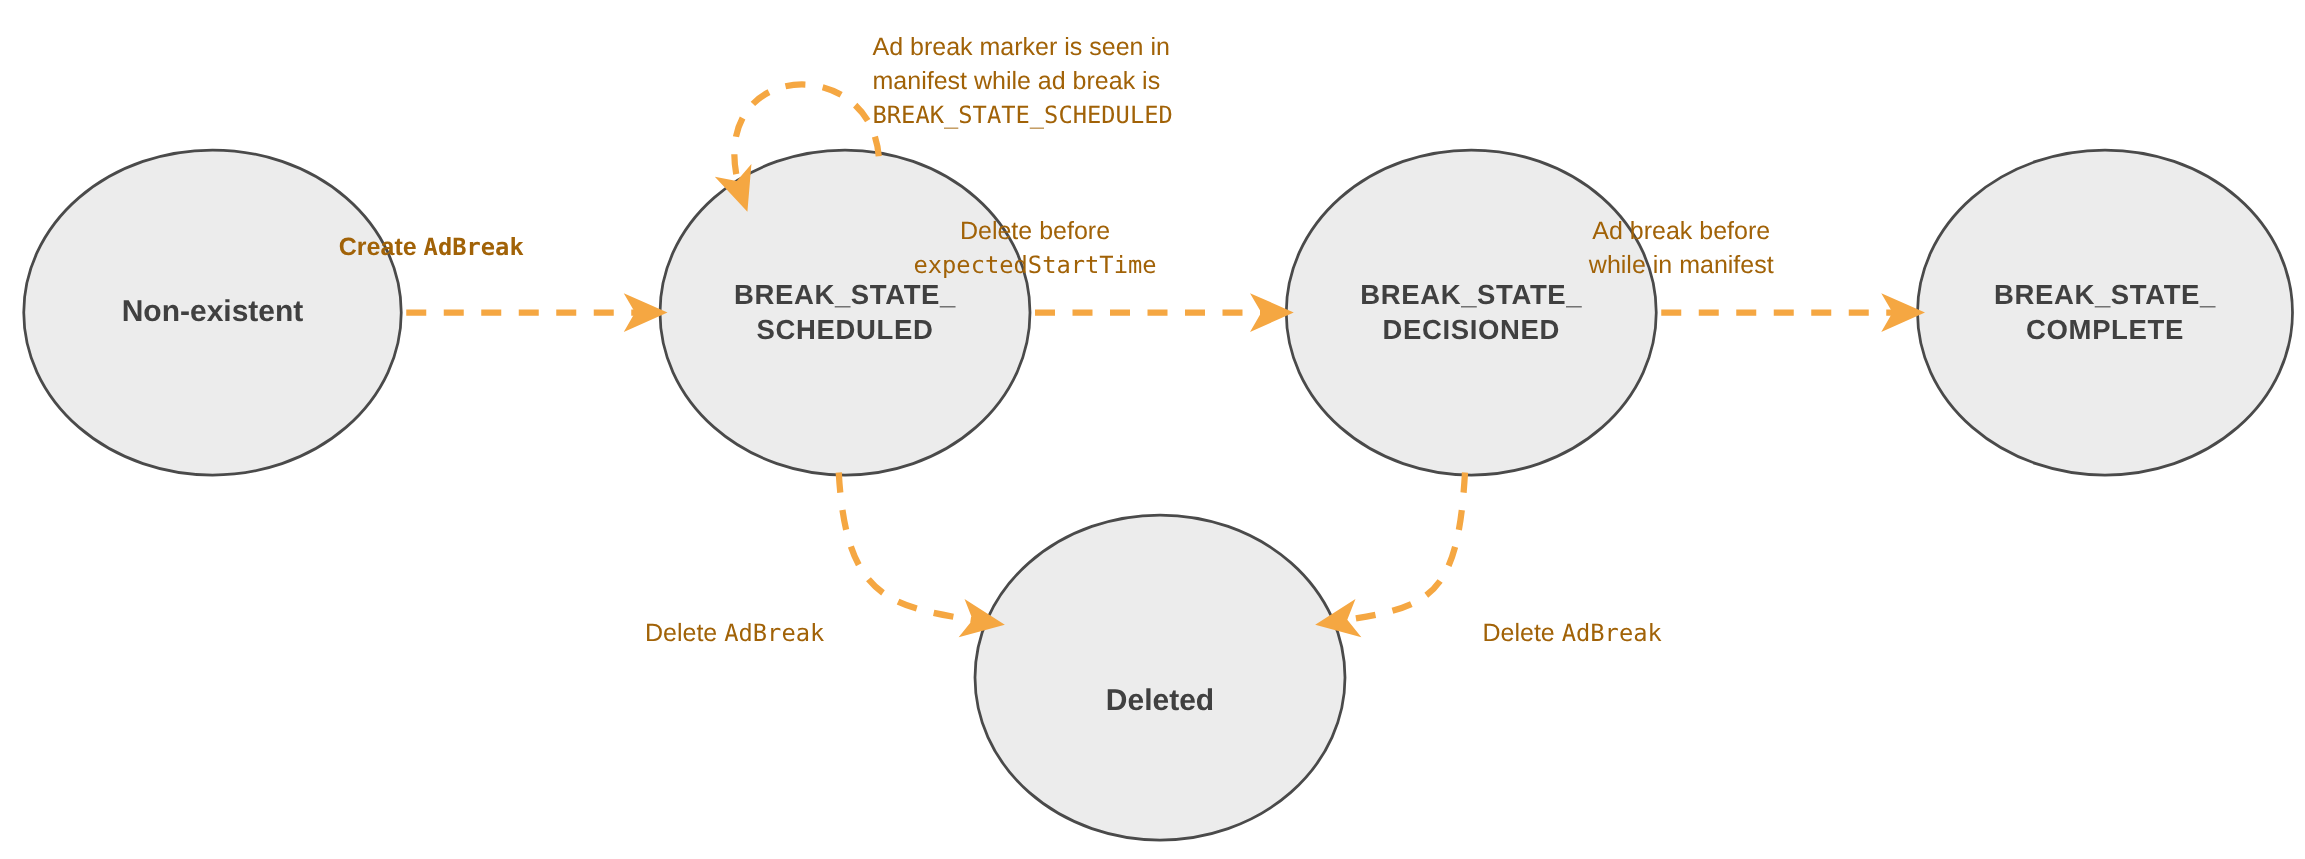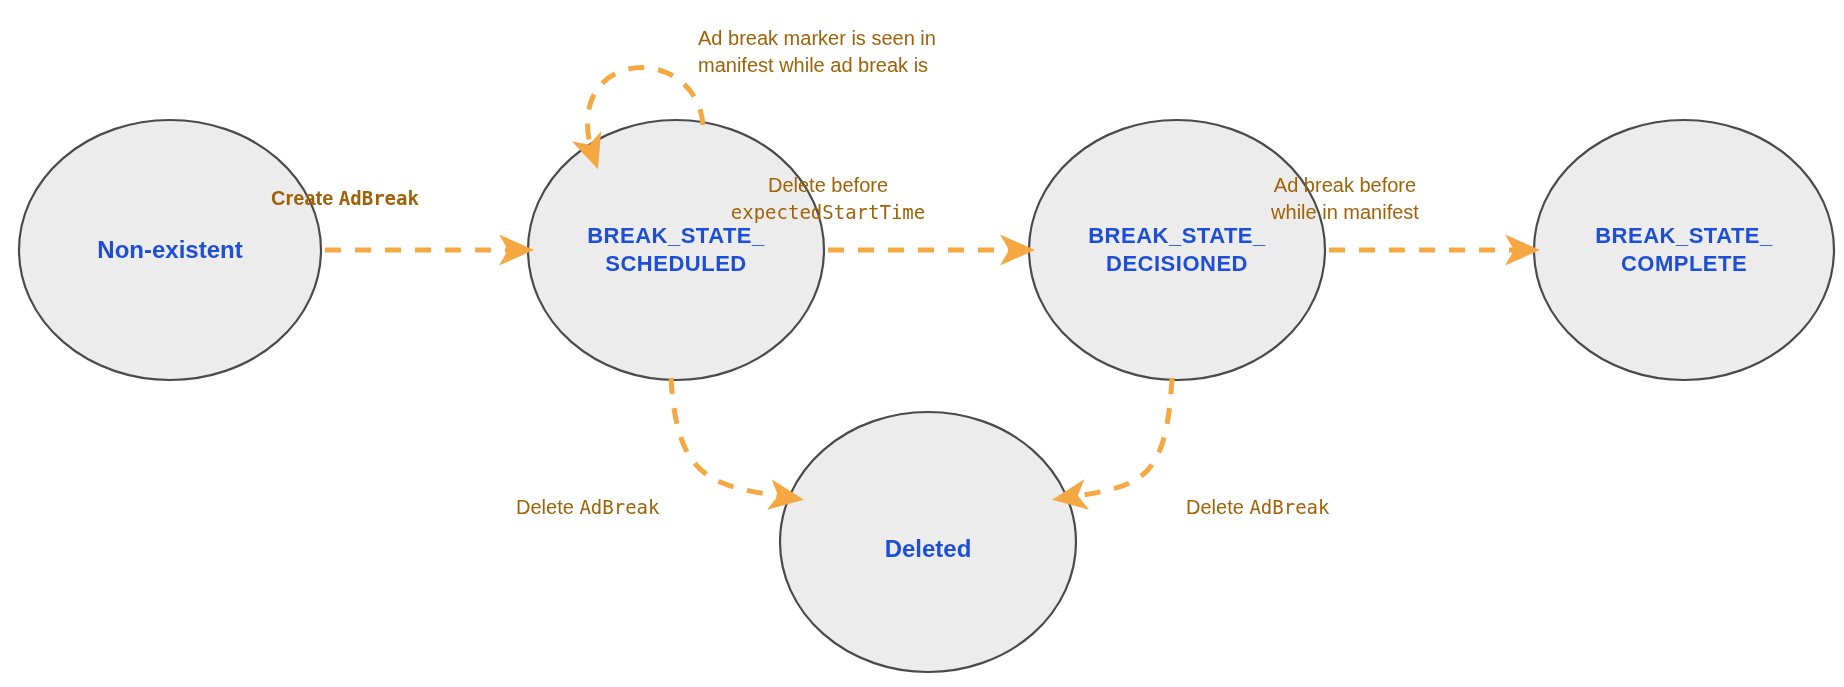--- a/index.html
+++ b/index.html
@@ -22,21 +22,21 @@
     left: 0;
     top: 0;
     width: 1844px;
     height: 687px;
   }
   
   .node-label {
     position: absolute;
     text-align: center;
     line-height: 1.28;
-    color: #1d4ed8;
+    color: #404040;
     pointer-events: none;
     white-space: pre;
   }
   .node-label.mono {
     font-family: Liberation Sans, sans-serif;
     font-weight: bold;
     font-size: 22px;
     letter-spacing: 0.5px;
   }
   .node-label.sans {
@@ -90,24 +90,24 @@
   </svg>
 
   <div id="node-labels-layer">
       <div class="node-label sans" style="left: 19px; width: 302px; top: 234.5px;">Non-existent</div>
       <div class="node-label mono" style="left: 528px; width: 296px; top: 222px;">BREAK_STATE_
 SCHEDULED</div>
       <div class="node-label mono" style="left: 1029px; width: 296px; top: 222px;">BREAK_STATE_
 DECISIONED</div>
       <div class="node-label mono" style="left: 1534px; width: 300px; top: 222px;">BREAK_STATE_
 COMPLETE</div>
-      <div class="node-label sans" style="left: 780px; width: 296px; top: 534px;">Deleted</div>
+      <div class="node-label sans" style="left: 780px; width: 296px; top: 546px;">Deleted</div>
     </div>
   <div id="edge-labels-layer">
       <div class="edge-label center" style="left: 345px; top: 185px; transform: translateX(-50%); font-weight: bold;"><span>Create </span><span class="mono">AdBreak</span></div>
-      <div class="edge-label left" style="left: 698px; top: 25px;"><span>Ad break marker is seen in</span><br><span>manifest while ad break is</span><br></div>
+      <div class="edge-label left" style="left: 698px; top: 25px;"><span>Ad break marker is seen in</span><br><span>manifest while ad break is</span><br><span class="mono">BREAK_STATE_SCHEDULED</span></div>
       <div class="edge-label center" style="left: 828px; top: 172px; transform: translateX(-50%);"><span>Delete before</span><br><span class="mono">expectedStartTime</span></div>
       <div class="edge-label center" style="left: 1345px; top: 172px; transform: translateX(-50%);"><span>Ad break before</span><br><span>while in manifest</span></div>
       <div class="edge-label left" style="left: 516px; top: 494px;"><span>Delete </span><span class="mono">AdBreak</span></div>
       <div class="edge-label left" style="left: 1186px; top: 494px;"><span>Delete </span><span class="mono">AdBreak</span></div>
     </div>
 
 </div>
 
 </body></html>

